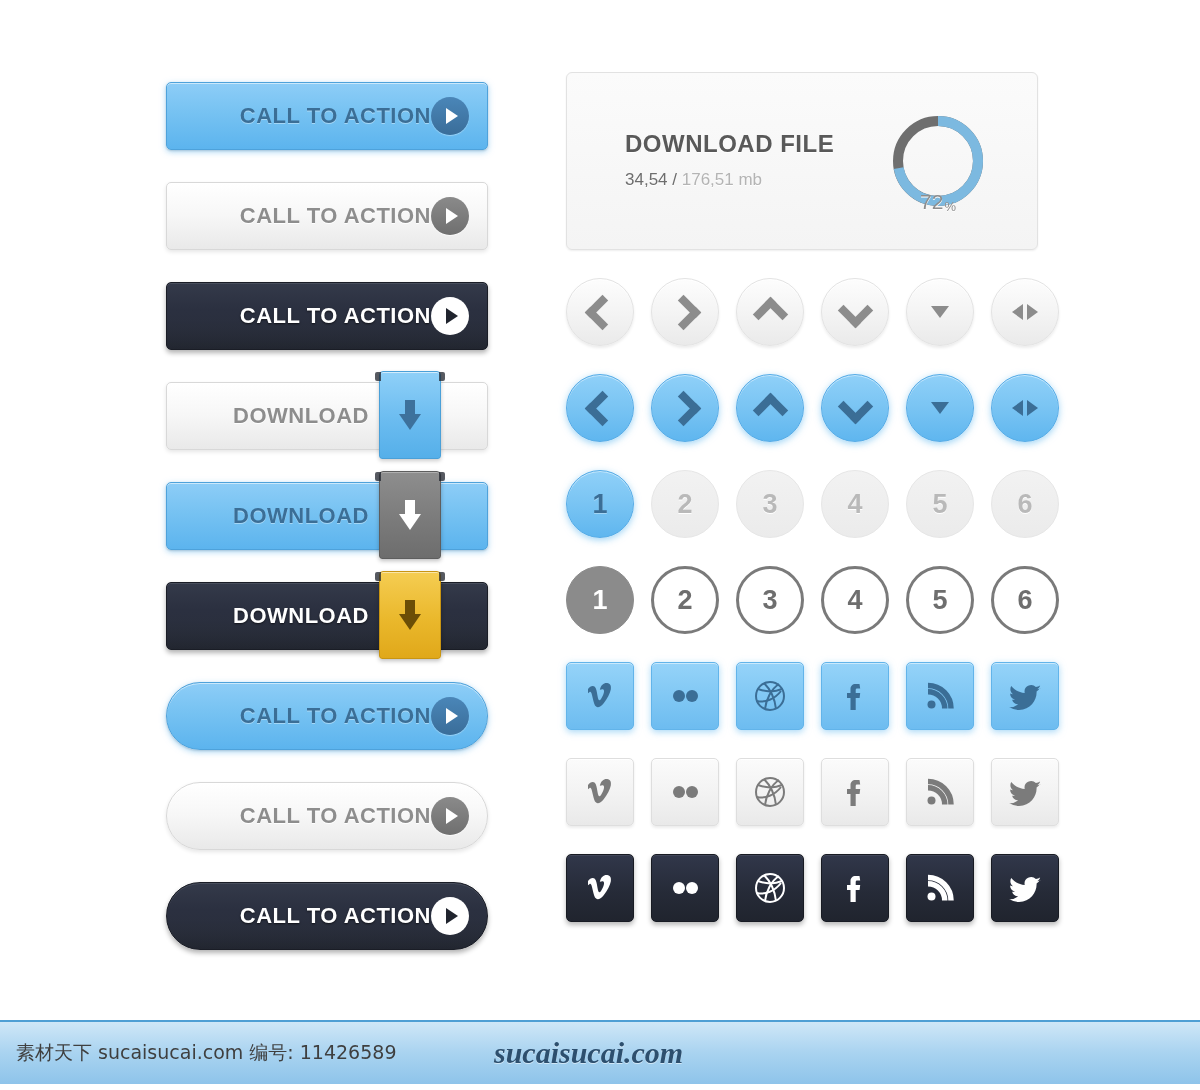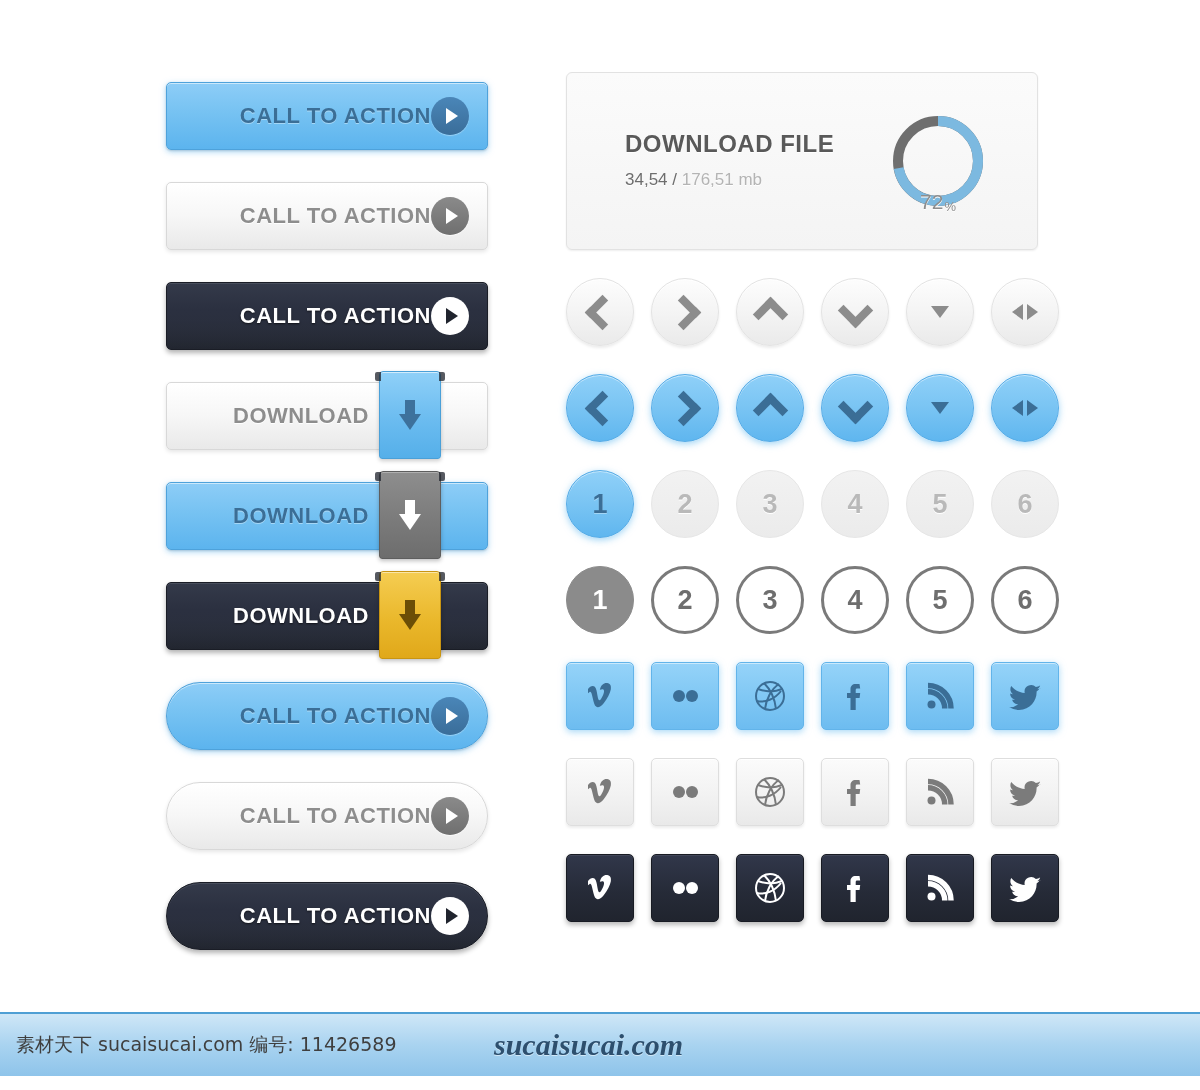--- a/index.html
+++ b/index.html
@@ -211,21 +211,21 @@
   .s-light{background:linear-gradient(180deg,#fbfbfb 0%,#f3f3f3 50%,#e9e9e9 100%);
     border:1px solid #dedede;
     box-shadow:0 1px 0 rgba(255,255,255,.9) inset,0 2px 3px rgba(0,0,0,.08);}
   .s-dark{background:linear-gradient(180deg,#31374a 0%,#262b38 55%,#20242e 100%);
     border:1px solid #181b23;
     box-shadow:0 1px 0 rgba(255,255,255,.08) inset,0 3px 5px rgba(0,0,0,.28);}
   .sq svg{display:block;}
 
   
   .footer{
-    position:absolute;left:0;bottom:14px;width:1200px;height:62px;
+    position:absolute;left:0;bottom:6px;width:1200px;height:62px;
     background:linear-gradient(180deg,#cfe7f7 0%,#a9d3f0 50%,#8ec4ea 100%);
     border-top:2px solid #4f9fd4;
   }
   .footer .fl{
     position:absolute;left:16px;top:50%;transform:translateY(-50%);
     font-size:19px;color:#3f3f3f;white-space:nowrap;
     font-family:"DejaVu Sans", sans-serif;
   }
   .footer .fr{
     position:absolute;left:494px;top:50%;transform:translateY(-50%);

